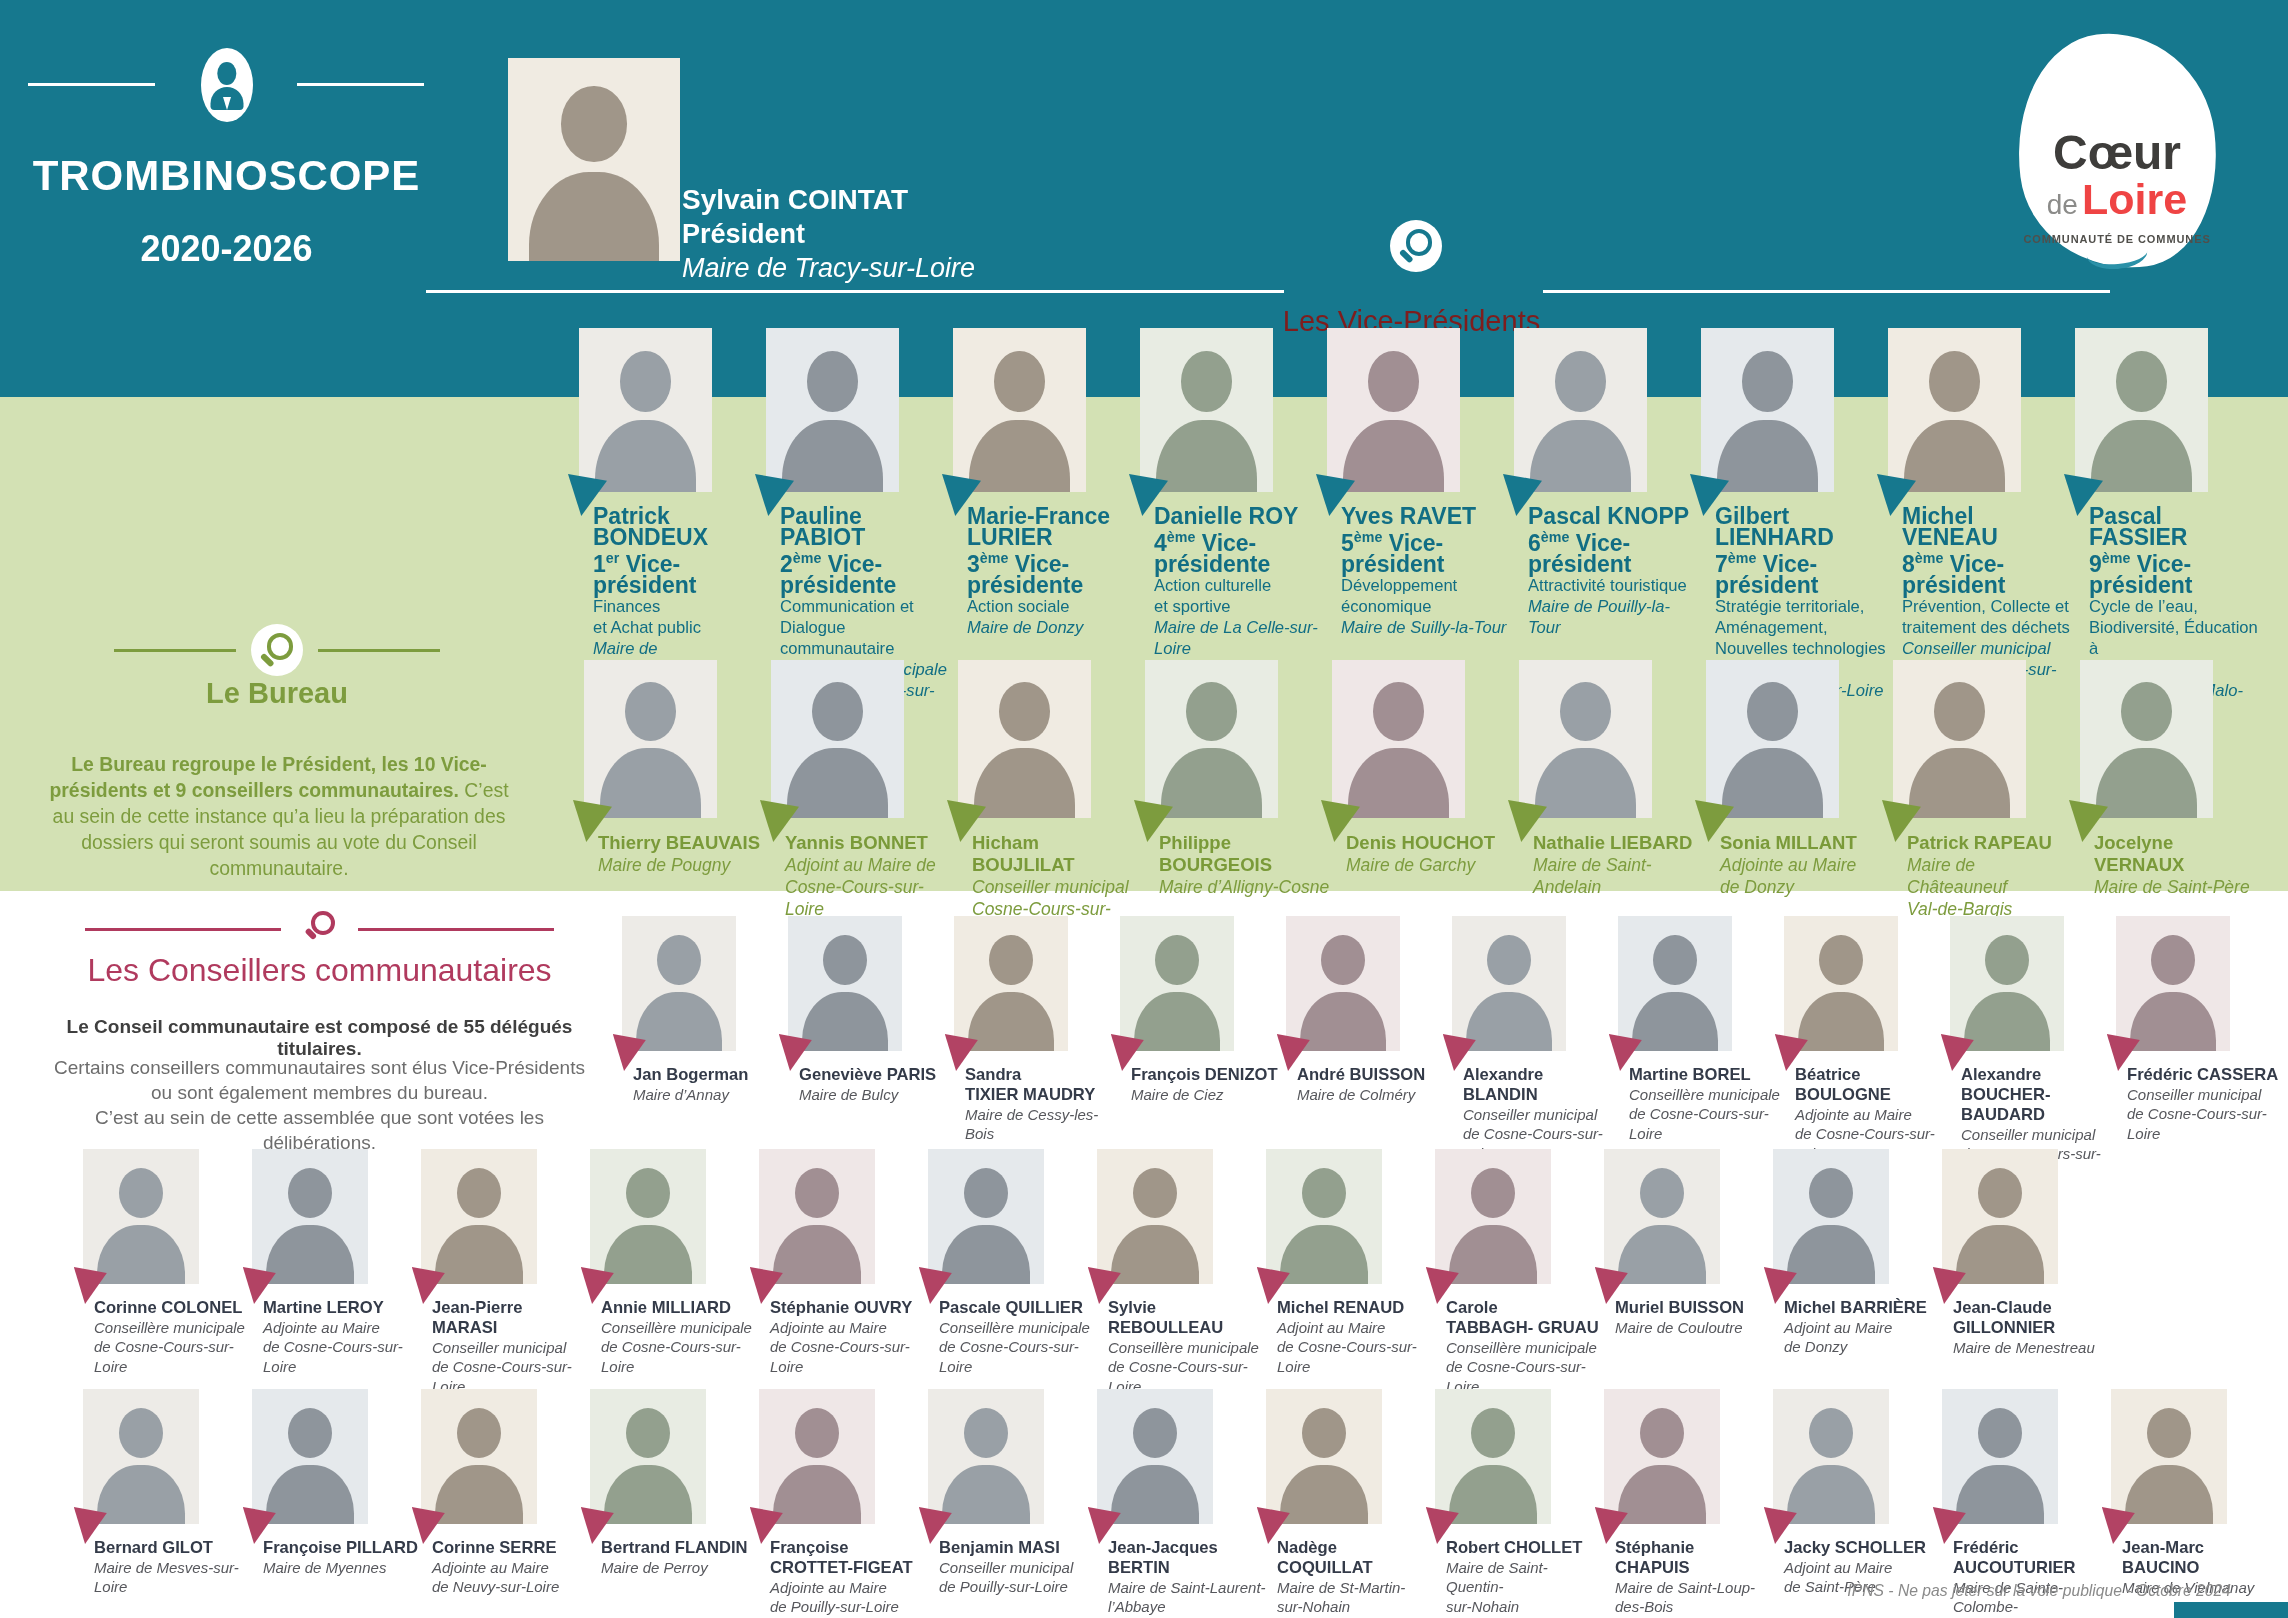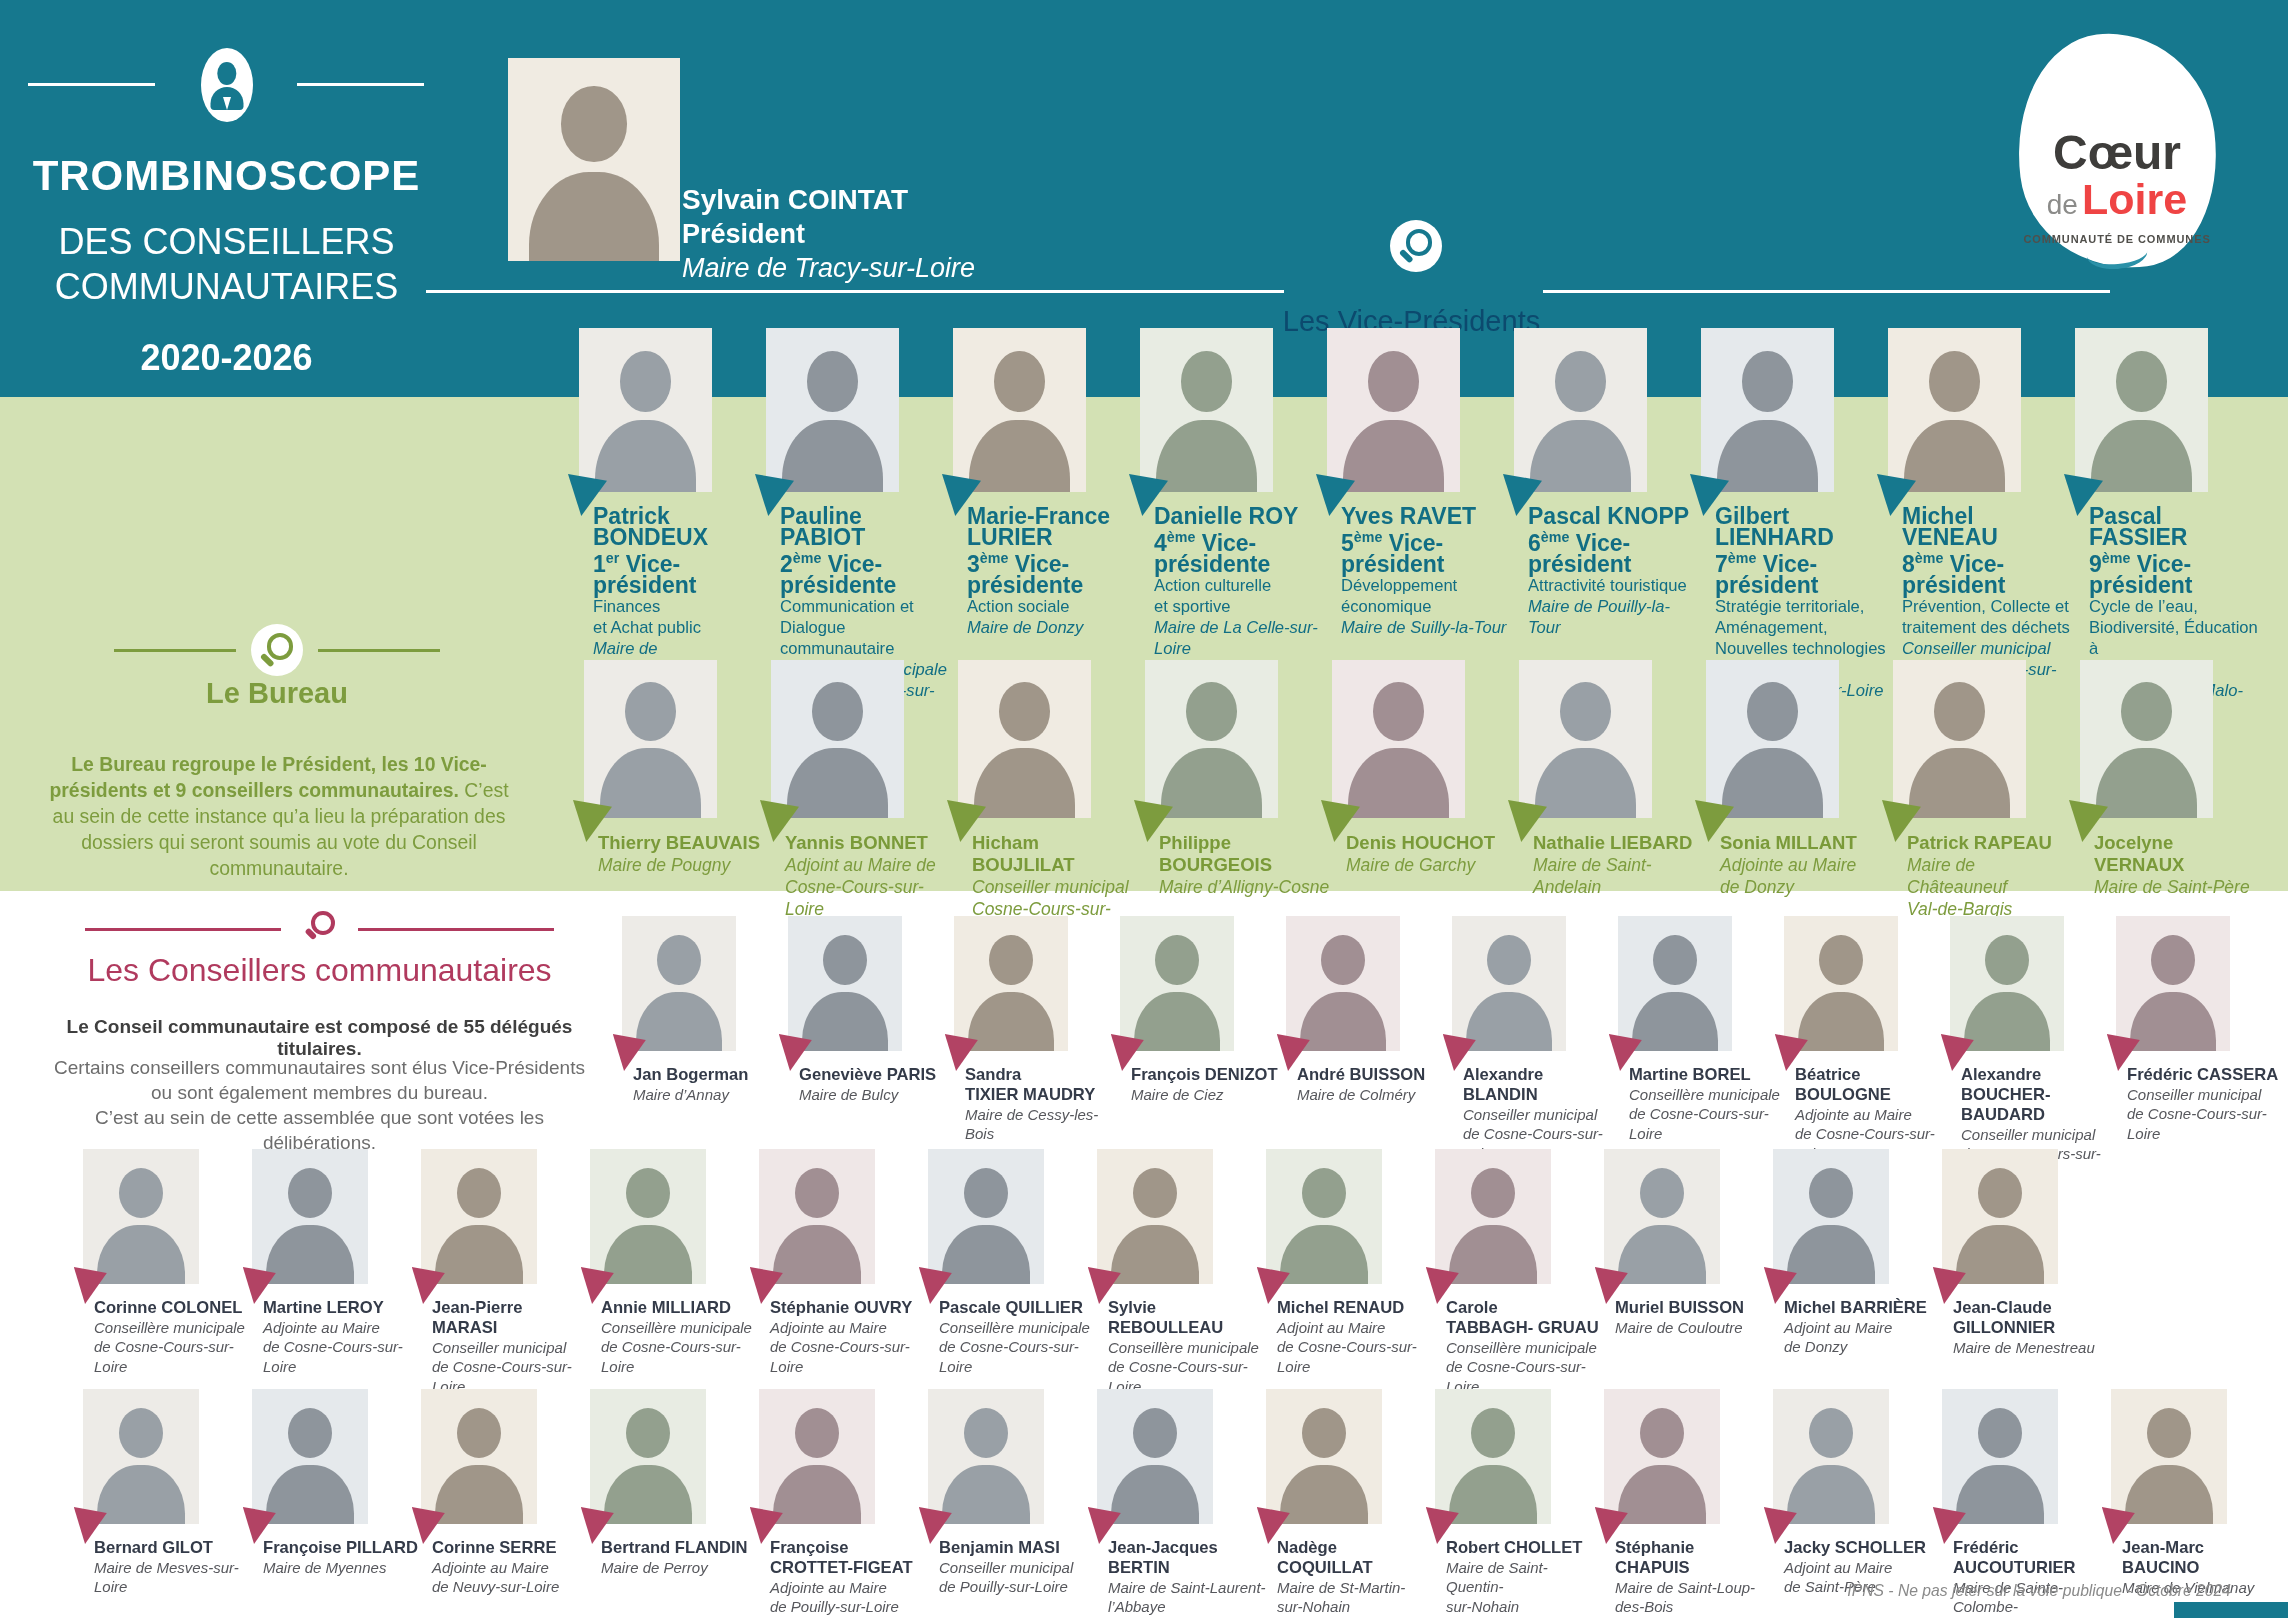--- a/index.html
+++ b/index.html
@@ -55,21 +55,21 @@
   
   .vp-line-l{left:426px;top:290px;width:858px;}
   .vp-line-r{left:1543px;top:290px;width:567px;}
   .mag{position:absolute;background:#fff;border-radius:50%;}
   .mag::before{content:"";position:absolute;width:36%;height:36%;left:30%;top:18%;
       border:4.6px solid var(--mc,#16788e);border-radius:50%;}
   .mag::after{content:"";position:absolute;width:28%;height:5.5px;background:var(--mc,#16788e);
       left:17%;top:63%;transform:rotate(45deg);border-radius:2.8px;}
   .vp-mag{left:1390px;top:220px;width:52px;height:52px;--mc:#16788e;}
   .vp-title{position:absolute;left:1227px;top:305px;width:369px;text-align:center;
-      color:#0c4a6e;font-size:29px;font-weight:400;}
+      color:#7f1d1d;font-size:29px;font-weight:400;}
 
   
   .logo{position:absolute;left:2018px;top:33px;width:198px;height:236px;}
   .logo .blob{position:absolute;left:0;top:0;right:0;bottom:0;background:#fff;
       border-radius:47% 53% 42% 58%/56% 47% 53% 44%;transform:rotate(-7deg);}
   .logo .content{position:absolute;left:0;top:0;right:0;bottom:0;display:flex;flex-direction:column;
       align-items:center;justify-content:flex-end;padding-top:11px;}
   .logo .w1{font-size:48px;font-weight:bold;color:#3e3d3b;line-height:48px;}
   .logo .row2{margin-top:1.8px;line-height:41px;}
   .logo .w2{font-size:28px;color:#8b8b89;}
@@ -152,22 +152,20 @@
   
   <header class="brand">
     <div class="icon-row">
       <i class="hline l"></i>
       <span class="person-badge">
           <span class="tie"></span>
         </span>
       <i class="hline r"></i>
     </div>
     <div class="brand-title">TROMBINOSCOPE</div>
-    <div class="brand-subtitle">DES CONSEILLERS
-COMMUNAUTAIRES</div>
     <div class="brand-period">2020-2026</div>
   </header>
 
   
   <div class="photo president-photo bg2"><div class="sil"></div></div>
   <div class="president-text">
     <div class="nm">Sylvain COINTAT</div>
     <div class="rl">Président</div>
     <div class="md">Maire de Tracy-sur-Loire</div>
   </div>

